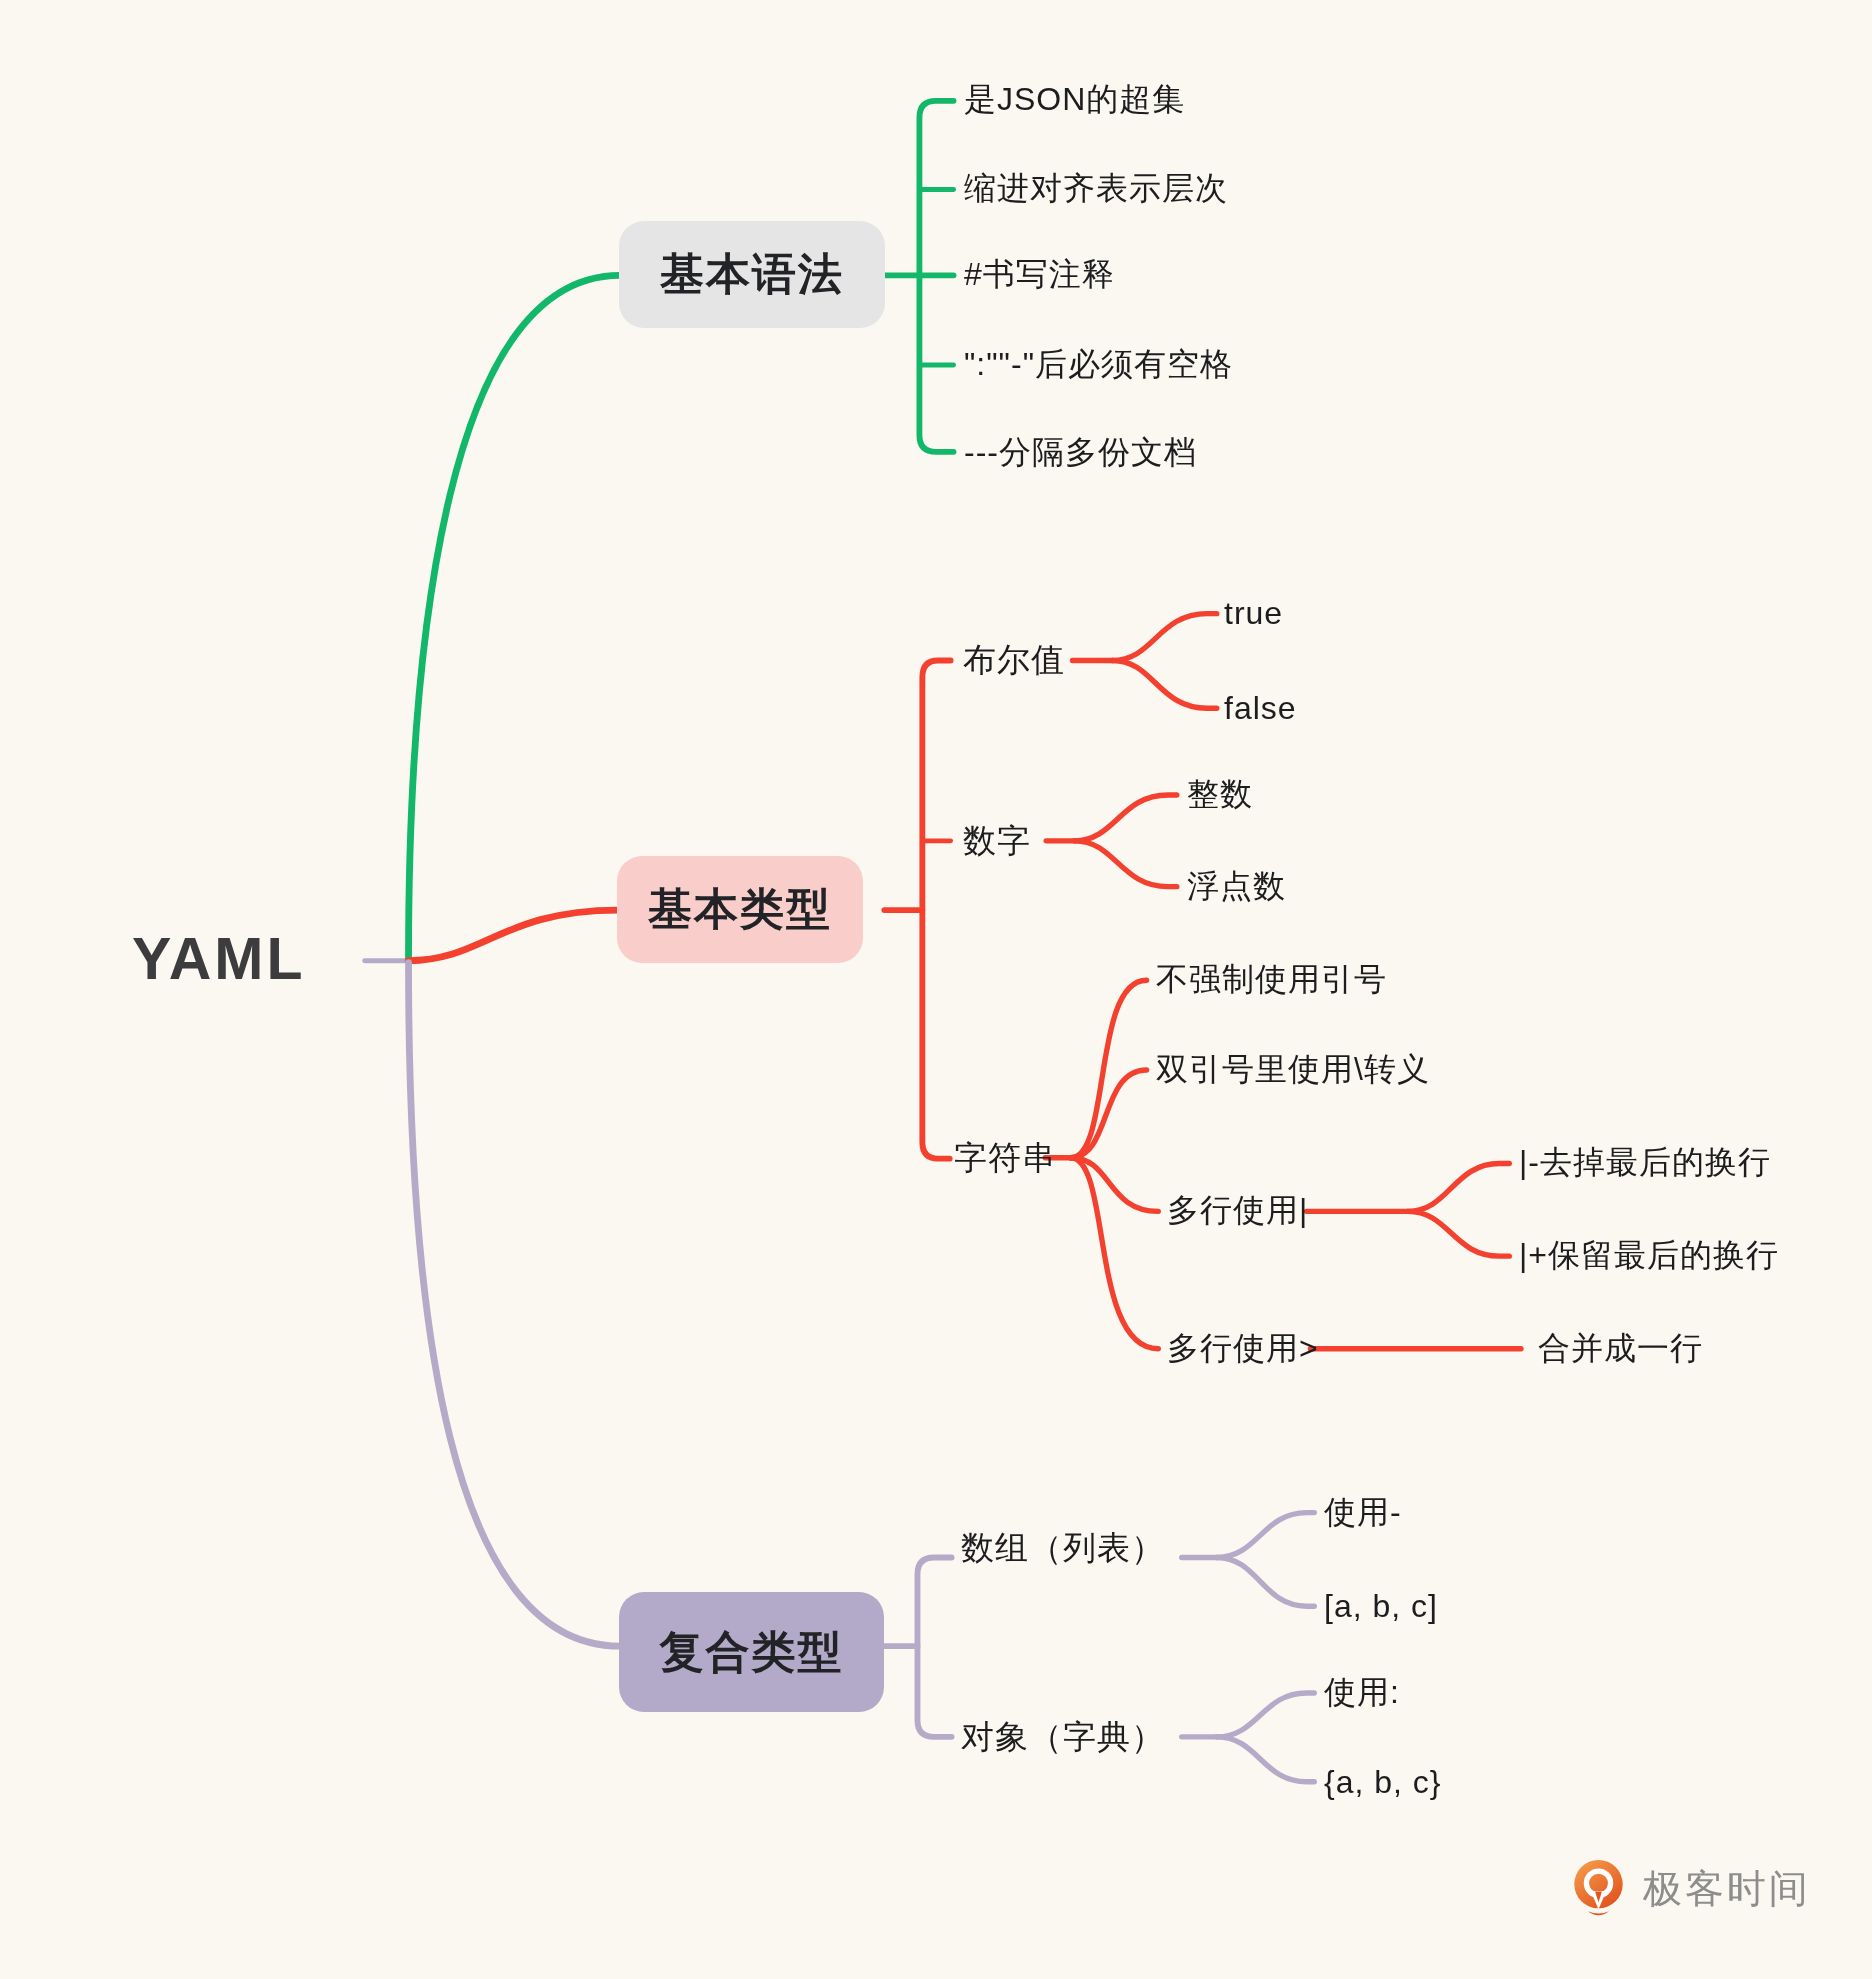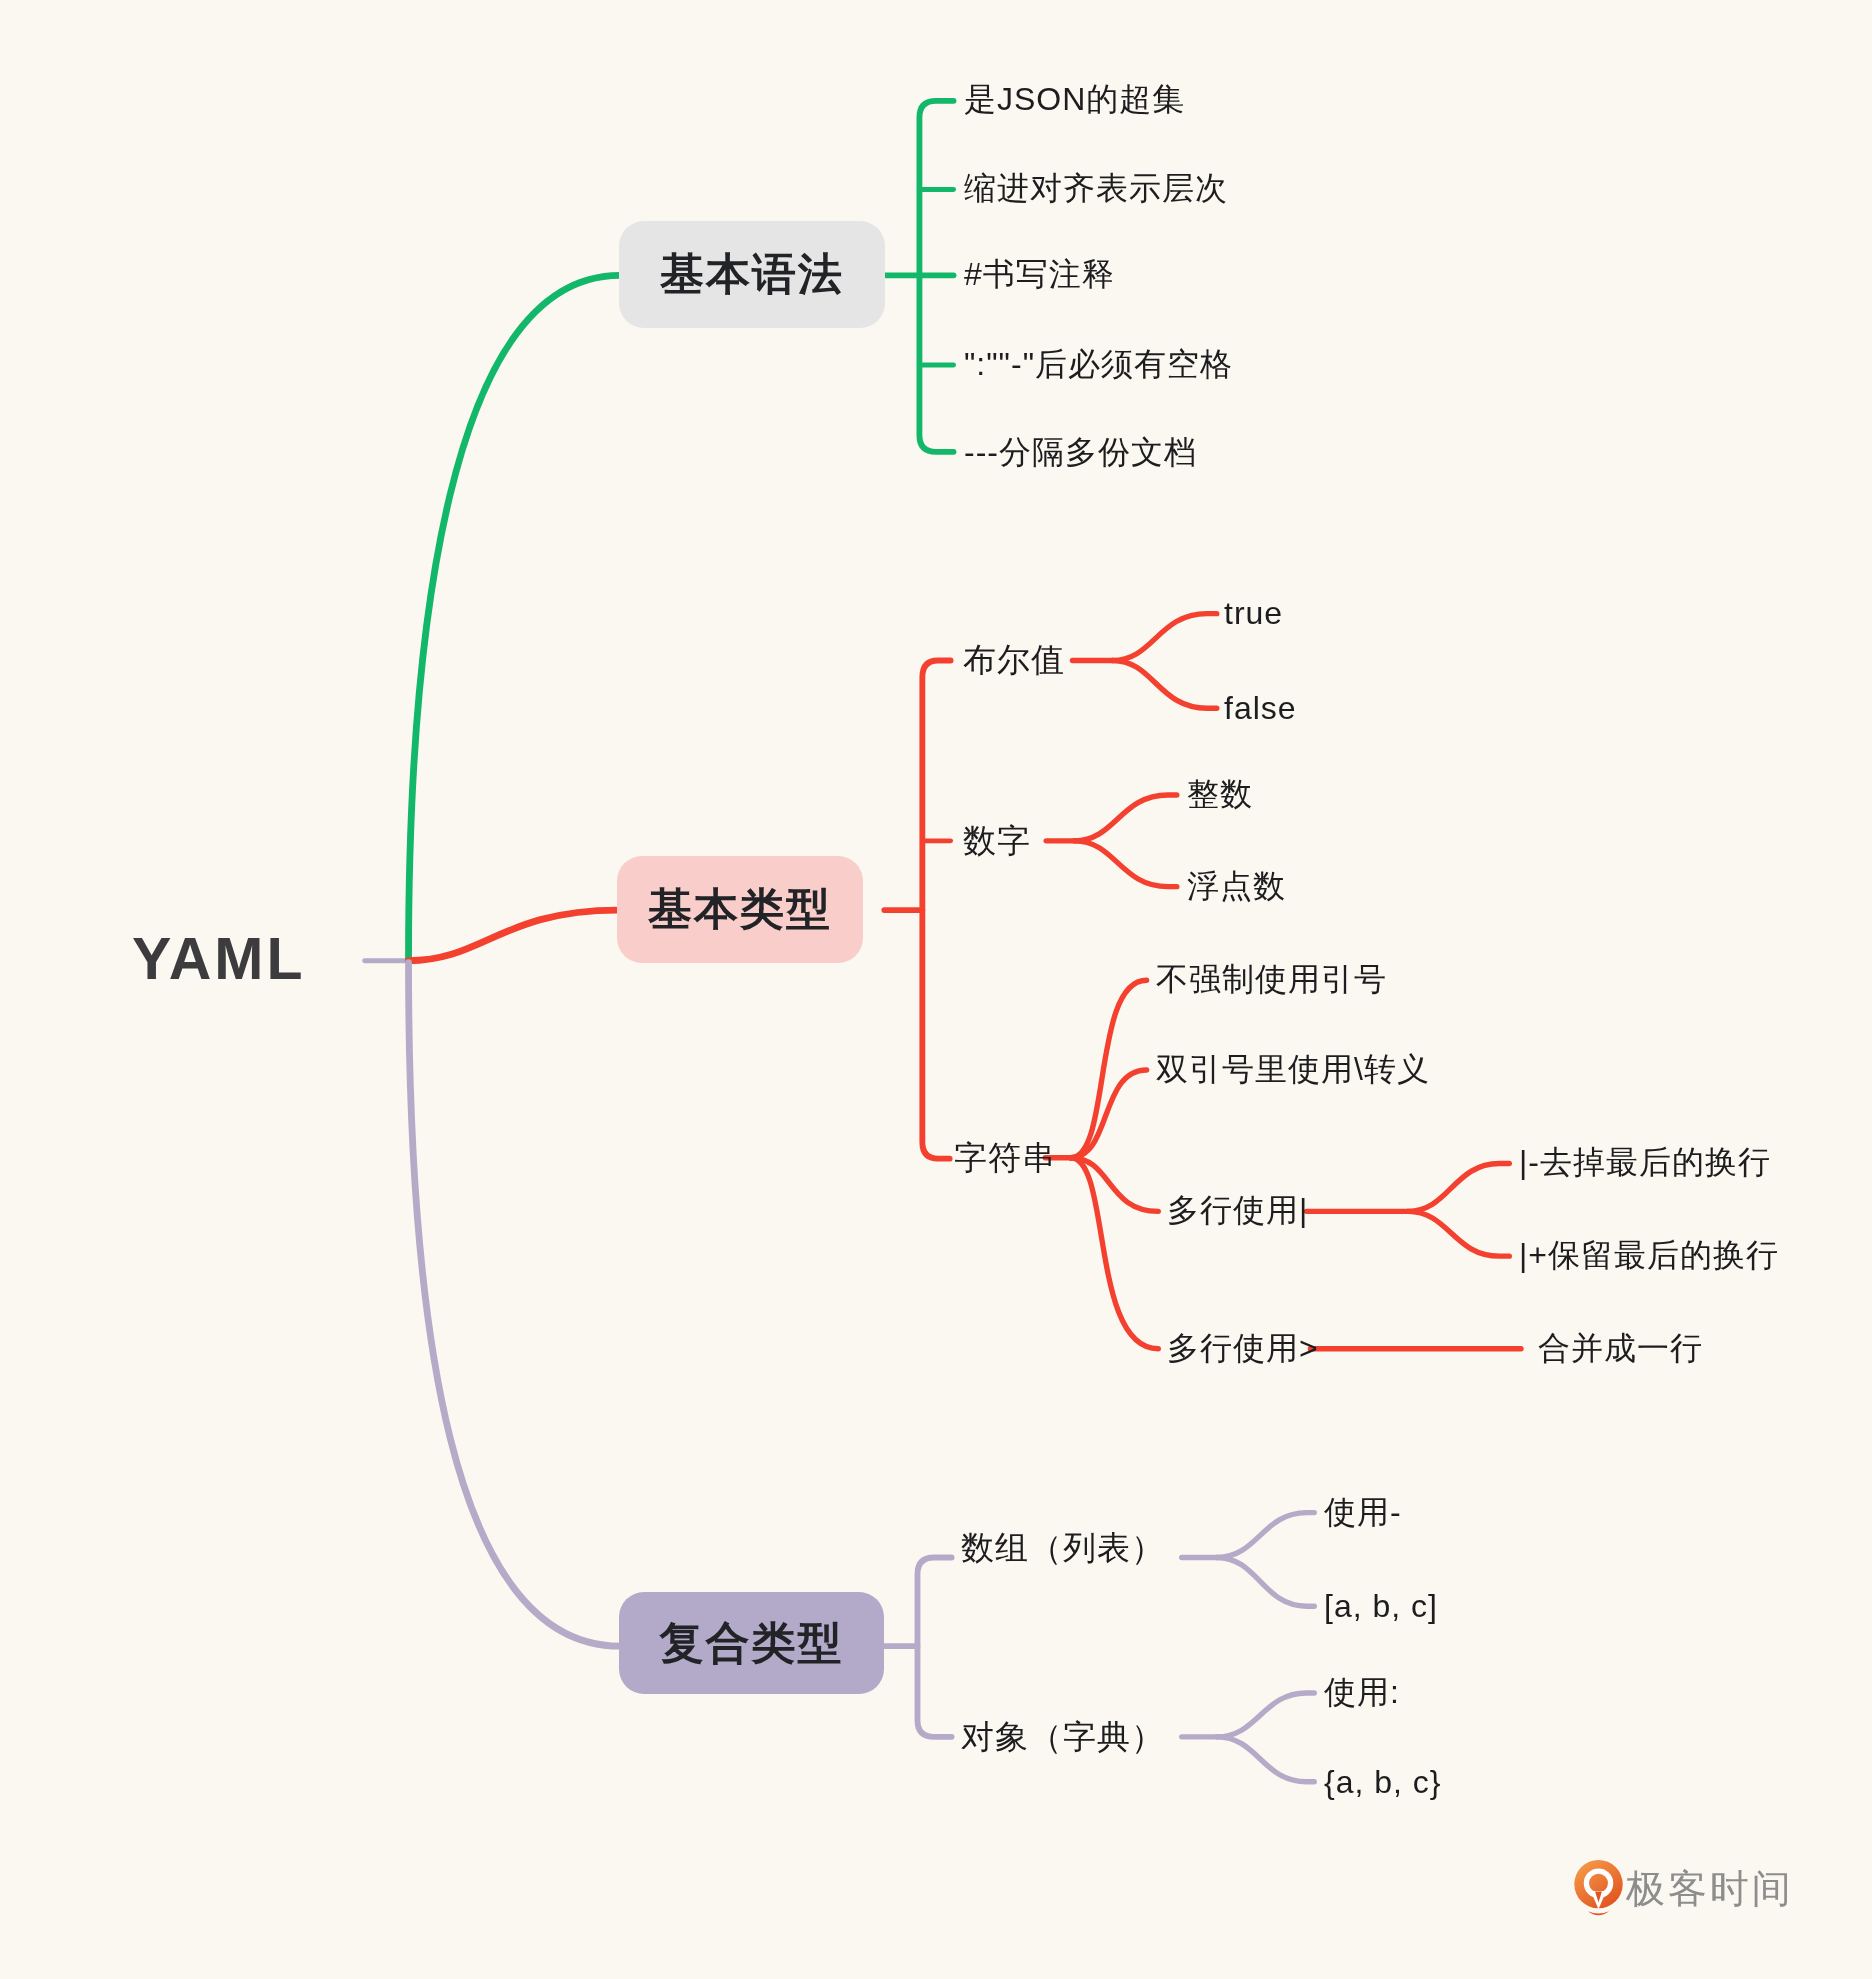--- a/index.html
+++ b/index.html
@@ -22,31 +22,31 @@
   }
   .node-box{
     position:absolute;
     display:flex;align-items:center;justify-content:center;
     border-radius:25px;
     font-size:44px;font-weight:700;letter-spacing:2px;
     color:#222326;white-space:nowrap;
   }
   .box-syntax{left:619px;top:221px;width:266px;height:107px;background:#e5e5e5;}
   .box-types{left:617px;top:856px;width:246px;height:107px;background:#F9CDCA;}
-  .box-composite{left:619px;top:1592px;width:265px;height:102px;background:#B2AAC8;}
+  .box-composite{left:619px;top:1592px;width:265px;height:120px;background:#B2AAC8;}
   .leaf{
     position:absolute;
     transform:translateY(-50%);
     font-size:32px;font-weight:500;
     color:#1D1D1F;white-space:nowrap;letter-spacing:1px;
   }
   .mid{font-size:33px;}
   .logo{
     position:absolute;left:1572px;top:1859px;
-    display:flex;align-items:center;gap:1px;
+    display:flex;align-items:center;gap:18px;
   }
   .logo-text{
     font-size:39px;font-weight:500;letter-spacing:2.9px;color:#8D8D8D;white-space:nowrap;
   }
 </style>
 </head>
 <body>
 
 <div id="stage">
 

